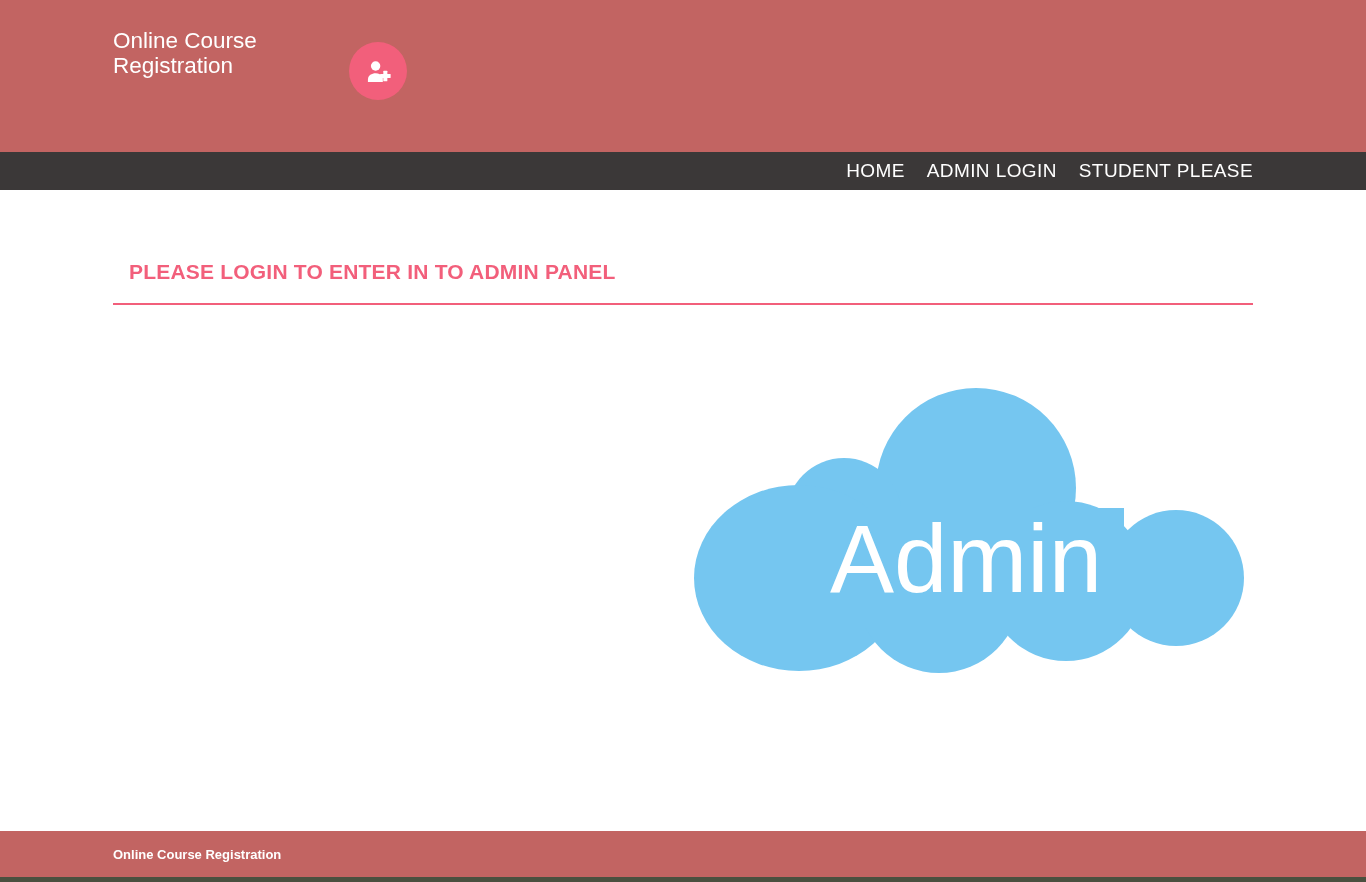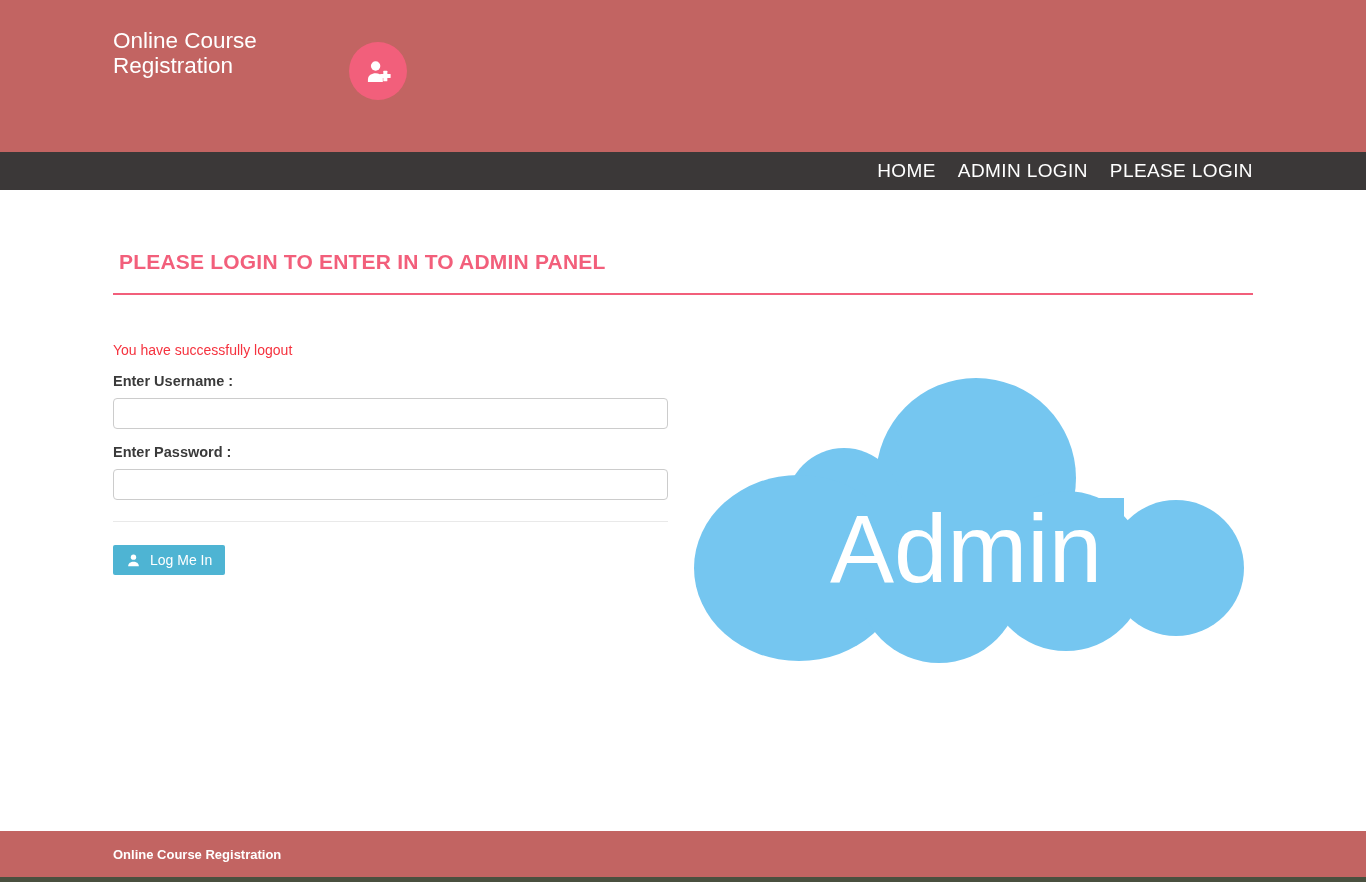--- a/index.html
+++ b/index.html
@@ -36,21 +36,21 @@
   .nav-link{
     color:#fff;text-decoration:none;font-size:19px;font-weight:500;
     letter-spacing:.4px;padding:0 11px;cursor:pointer;
   }
   .nav-link:last-child{padding-right:0;}
 
   
   .main-area{flex:1 1 auto;background:#fff;}
   .main-inner{position:relative;height:100%;}
   .page-heading{
-    margin:6px;padding-top:54px;font-size:21px;font-weight:700;
+    margin:16px;padding-top:54px;font-size:21px;font-weight:700;
     color:var(--accent_pink);letter-spacing:.2px;
   }
   .heading-rule{border:none;border-top:2px solid var(--accent_pink);margin:19px 0 0;}
   .flash-message{margin-top:47px;font-size:14px;color:var(--alert_red);}
   .form-col{width:555px;}
   .field-label{margin-top:15px;font-size:14.5px;font-weight:700;color:#3a3a3a;}
   .text-input{
     display:block;margin-top:9px;width:555px;height:31px;
     border:1px solid #ccc;border-radius:4px;padding:0 10px;
     font-size:14px;font-family:inherit;color:#333;outline:none;
@@ -93,50 +93,29 @@
           </svg>
         </span>
       </div>
     </div>
   </header>
 
   <nav class="main-nav">
     <div class="container nav-inner">
       <a class="nav-link">HOME</a>
       <a class="nav-link">ADMIN LOGIN</a>
-      <a class="nav-link">PLEASE LOGIN</a>
+      <a class="nav-link">STUDENT PLEASE</a>
     </div>
   </nav>
 
   <main class="main-area">
     <div class="container main-inner">
       <h1 class="page-heading">PLEASE LOGIN TO ENTER IN TO ADMIN PANEL</h1>
       <hr class="heading-rule">
 
-      <div class="form-col">
-        <div class="flash-message">You have successfully logout</div>
-
-        <div class="field-label">Enter Username :</div>
-        <input class="text-input" type="text" value="" style="">
-
-        <div class="field-label">Enter Password :</div>
-        <input class="text-input" type="password" value="" style="">
-
-        <hr class="form-divider">
-
-        <button class="login-button">
-          <span>
-            <svg viewBox="0 0 24 24" aria-hidden="true">
-              <circle cx="12" cy="6.6" r="4.3" fill="#fff"></circle>
-              <path d="M3.5 21 c0-4.6 3.9-7 8.5-7 s8.5 2.4 8.5 7 z" fill="#fff"></path>
-            </svg>
-          </span>
-          <span>Log Me In</span>
-        </button>
-      </div>
 
       <div class="cloud-wrap">
         <svg viewBox="0 0 550 285" aria-hidden="true">
           <g>
             <circle cx="282" cy="100" r="100" fill="var(--cloud_blue)"></circle>
             <circle cx="150" cy="128" r="58" fill="var(--cloud_blue)"></circle>
             <ellipse cx="105" cy="190" rx="105" ry="93" fill="var(--cloud_blue)"></ellipse>
             <circle cx="245" cy="203" r="82" fill="var(--cloud_blue)"></circle>
             <circle cx="372" cy="193" r="80" fill="var(--cloud_blue)"></circle>
             <circle cx="482" cy="190" r="68" fill="var(--cloud_blue)"></circle>

